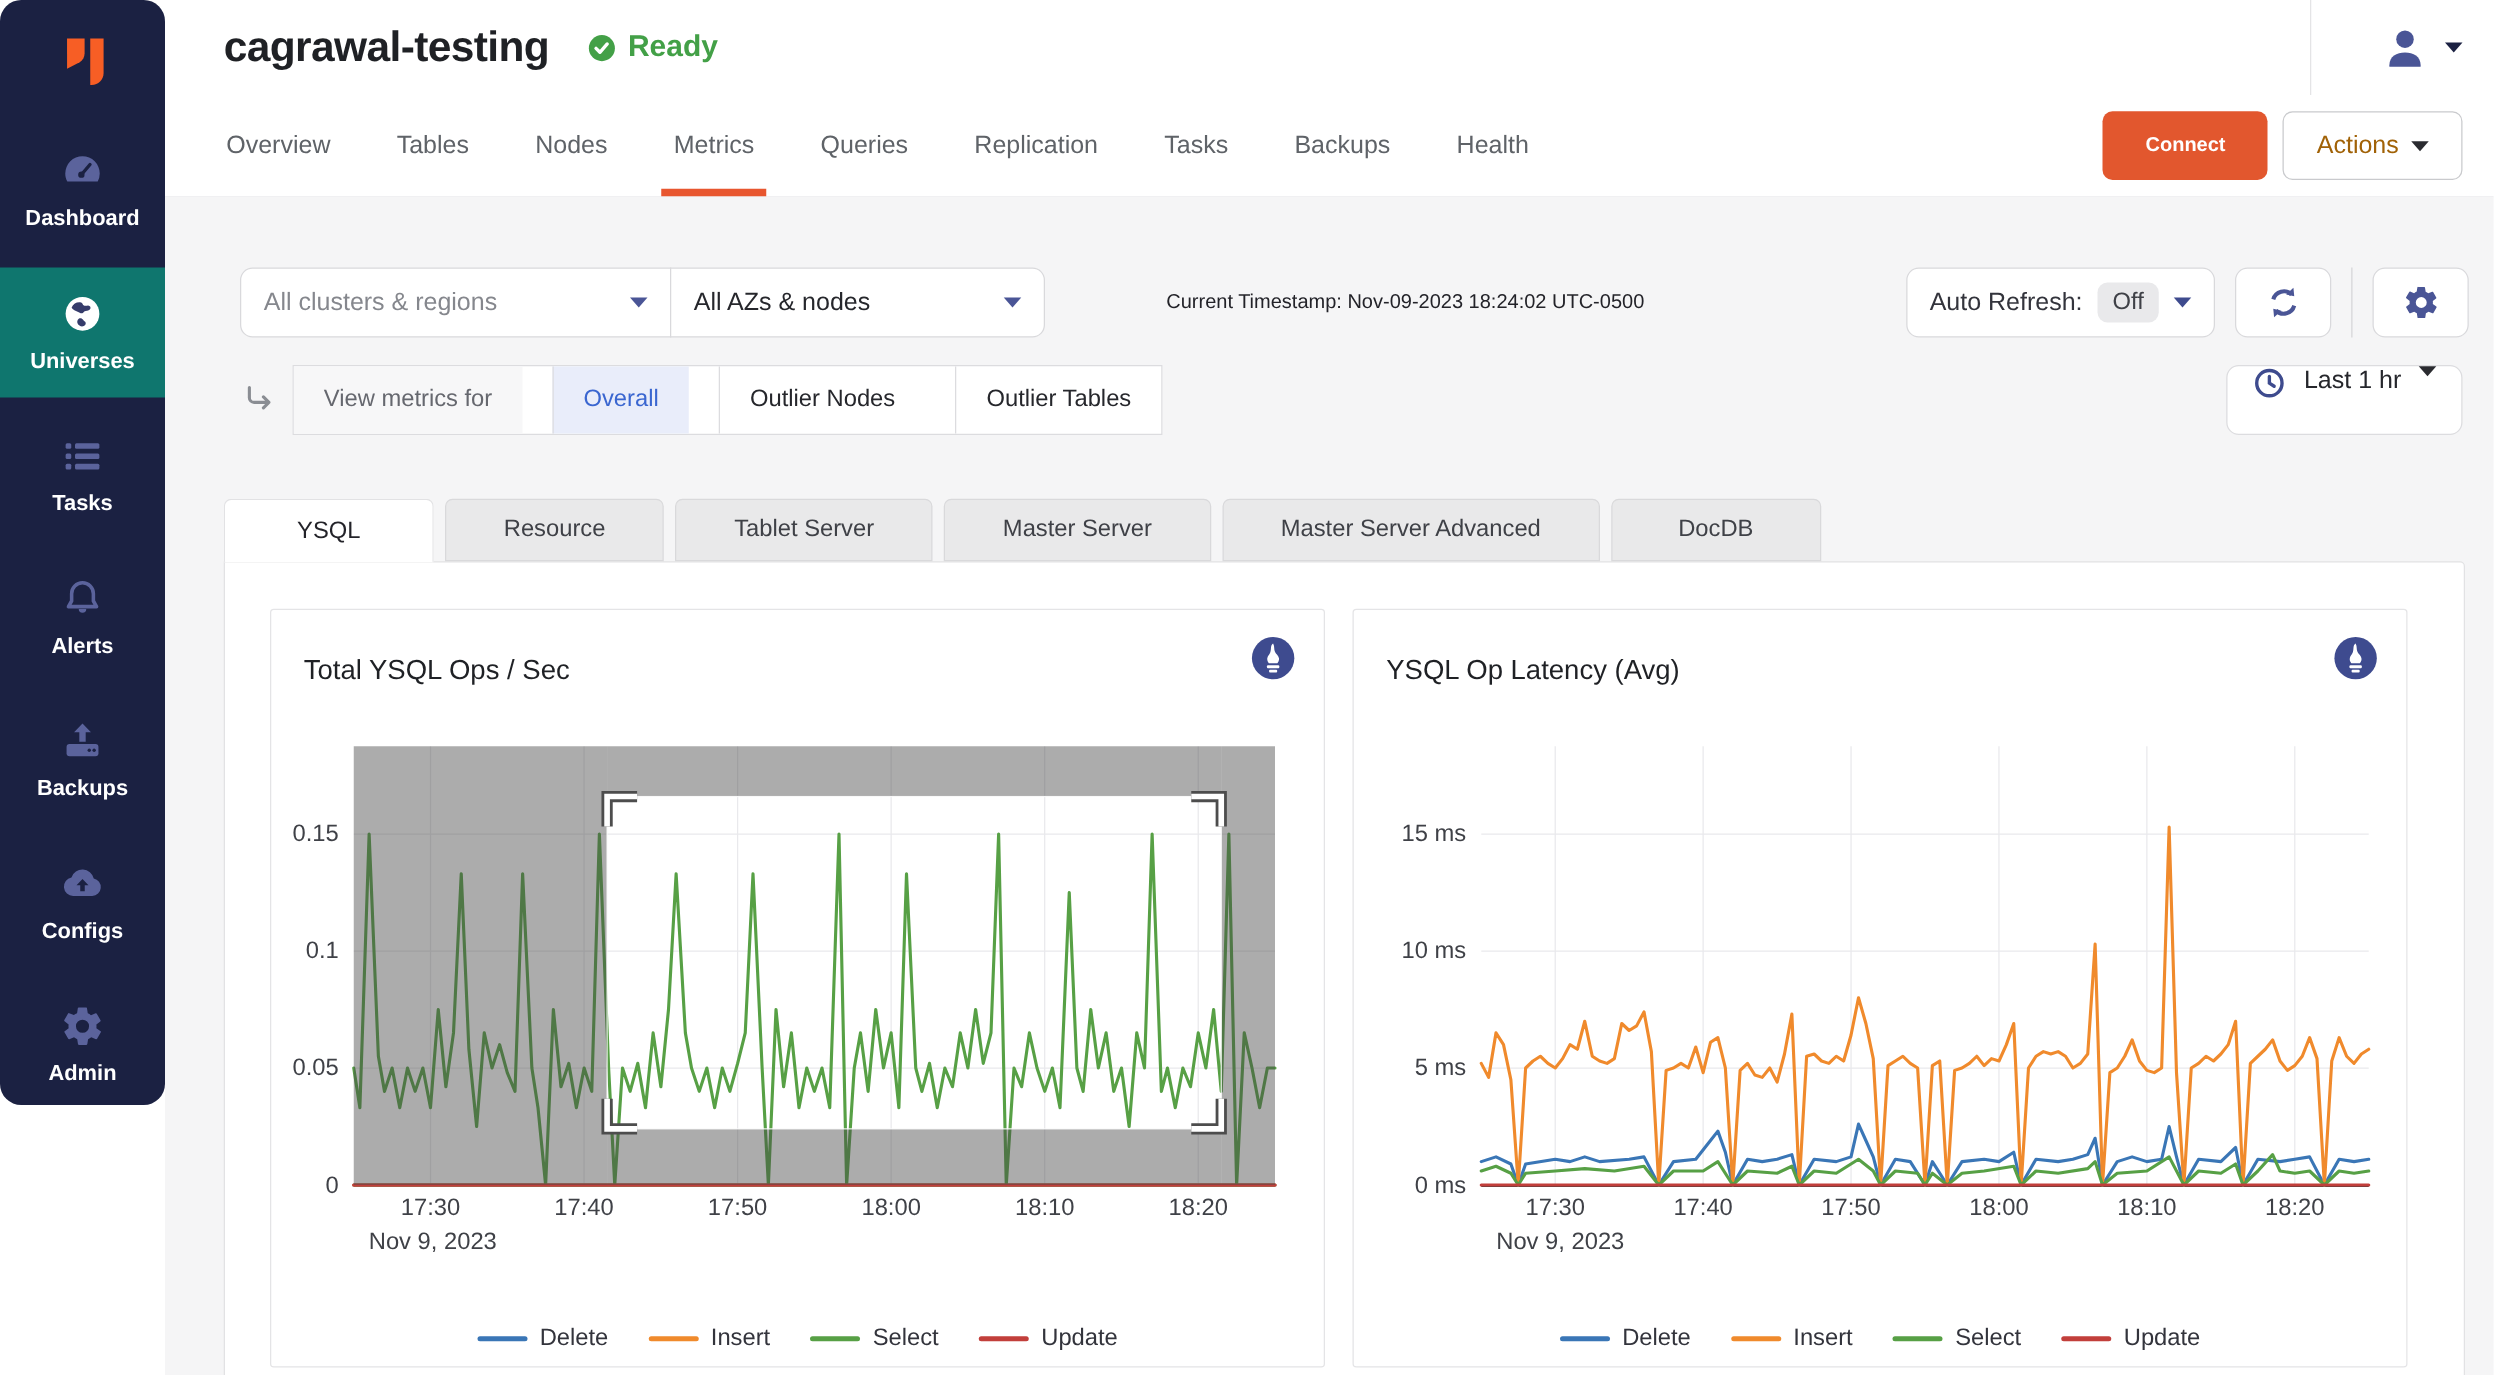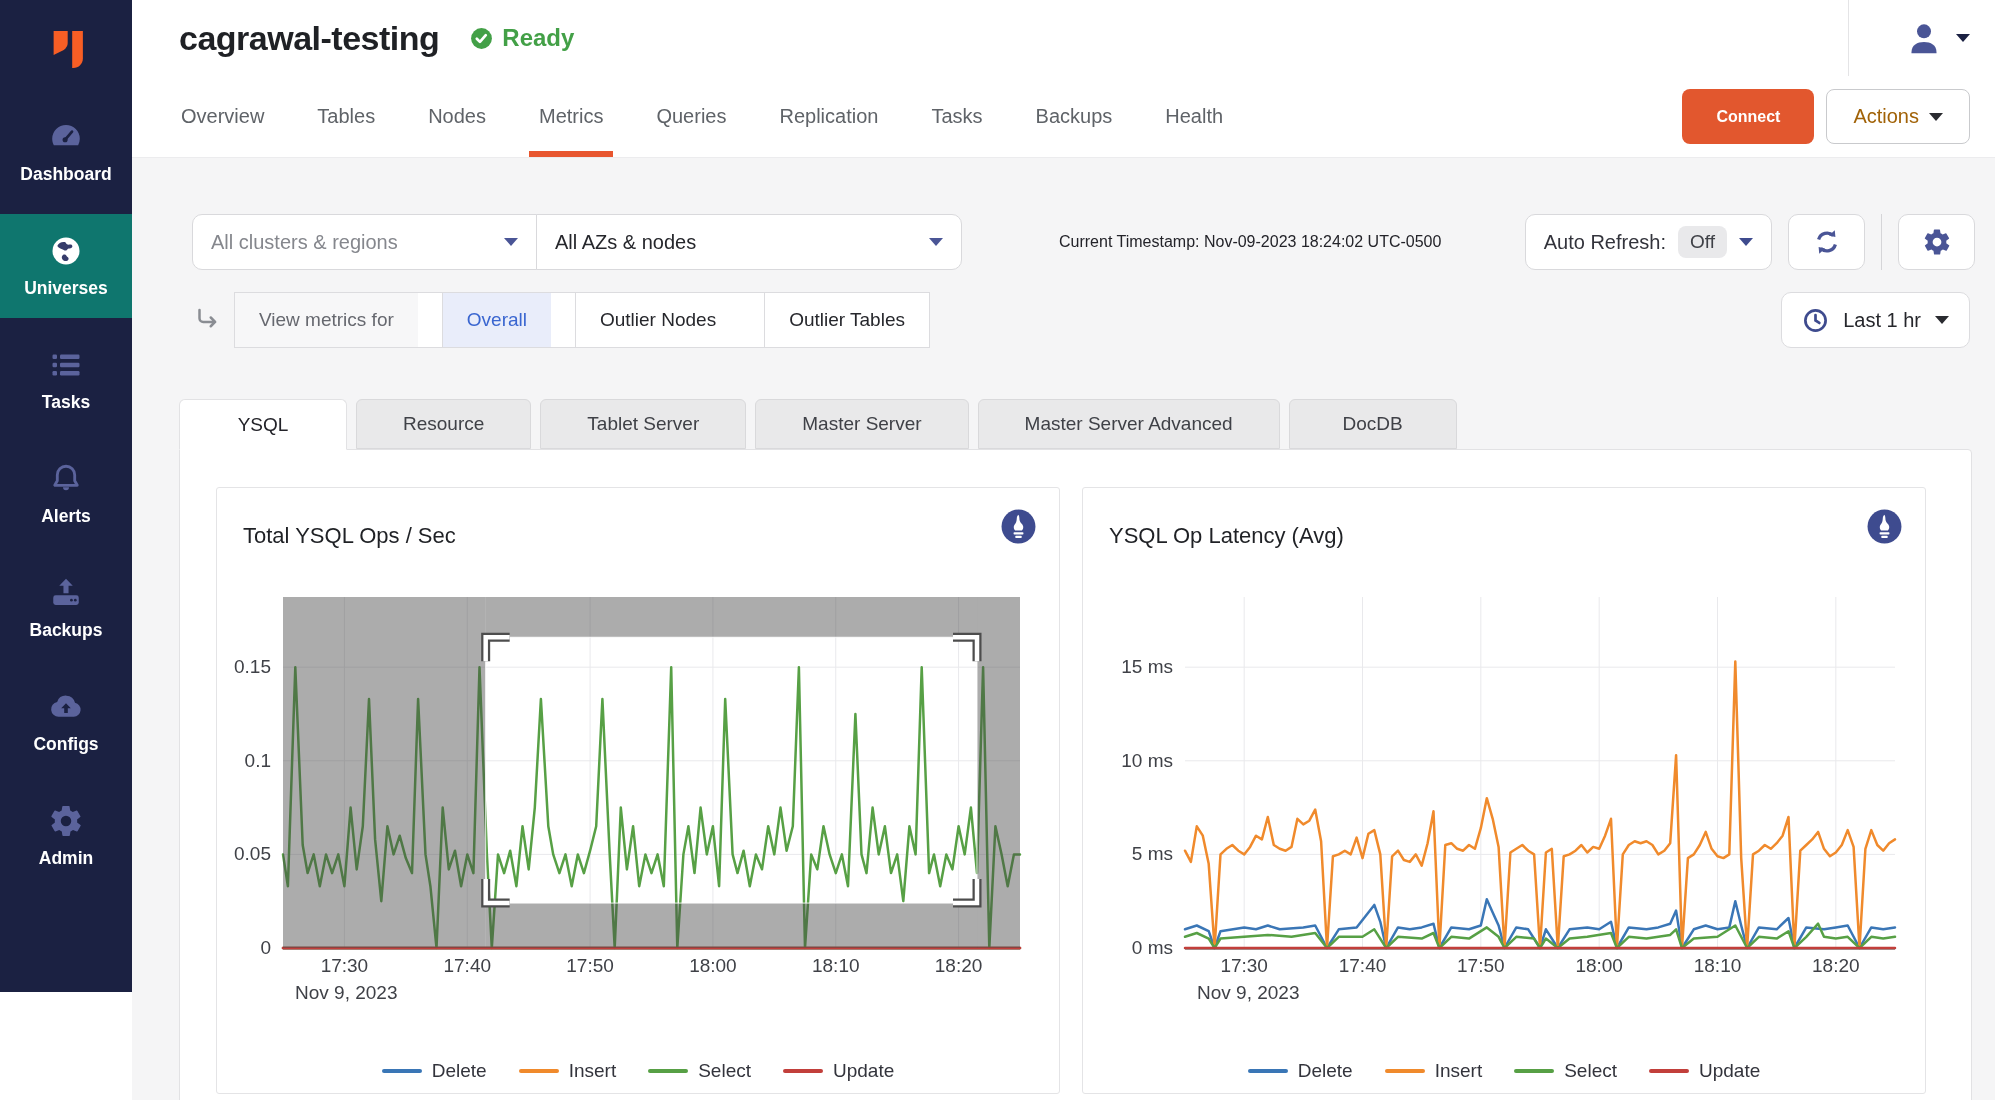--- a/index.html
+++ b/index.html
@@ -1,21 +1,21 @@
 <!DOCTYPE html>
 <html><head>
 <meta charset="utf-8">
 <style>
   * { box-sizing: border-box; margin: 0; padding: 0; }
   html,body { width:1995px; height:1100px; overflow:hidden; background:#fff;
     font-family:"Liberation Sans", sans-serif; }
   .app { display:flex; width:1995px; height:1100px; }
 
   
-  .sidebar { width:132px; height:992px; background:#1B2142; flex:0 0 132px; }
+  .sidebar { width:132px; height:884px; background:#1B2142; flex:0 0 132px;border-radius:17px; }
   .logo-box { height:100px; display:flex; align-items:center; justify-content:center; cursor:pointer; }
   .side-item { height:104px; margin-bottom:10px; display:flex; flex-direction:column;
     align-items:center; justify-content:center; gap:9px; color:#fff; font-size:17.5px;
     font-weight:600; cursor:pointer; }
   .side-item svg { color:#5B639C; }
   .side-item.active { background:#0f766e;align-items:center; }
   .side-item.active svg { color:#fff; }
 
   
   .main { flex:1; display:flex; flex-direction:column; }
@@ -39,41 +39,41 @@
     color:#a16207; font-size:20px; border:1px solid #C9CACD; border-radius:8px; cursor:pointer;
     display:flex; align-items:center; gap:10px; font-family:"Liberation Sans", sans-serif; }
 
   .content { flex:1; background:#F5F5F6; }
 
   
   .filters-row { display:flex; align-items:center; height:56px; margin:56px 20px 0 60px; }
   .dd { height:56px; background:#fff; border:1px solid #D9D9DC; display:flex;
     align-items:center; justify-content:space-between; padding:0 18px; font-size:20px; cursor:pointer; }
   .dd-clusters { width:345px; border-radius:10px 0 0 10px; color:#85878D; }
-  .dd-az { width:426px; margin-left:-1px; border-radius:0 10px 10px 0; color:#26272C; }
+  .dd-az { width:300px; margin-left:-1px; border-radius:0 10px 10px 0; color:#26272C; }
   .caret { width:0; height:0; border-left:7px solid transparent; border-right:7px solid transparent;
     border-top:8px solid #4A5596; }
   .timestamp { margin-left:97px; font-size:16px; color:#232329; font-weight:500; }
   .right-tools { margin-left:auto; display:flex; align-items:center; }
   .auto-refresh { height:56px; background:#fff; border:1px solid #D9D9DC; border-radius:10px;
     display:flex; align-items:center; gap:12px; padding:0 18px; font-size:20px; color:#33343C; cursor:pointer; }
   .off-pill { background:#E9E9EB; border-radius:8px; padding:5px 12px; font-size:19px; color:#3F4147; }
   .icon-btn { width:77px; height:56px; background:#fff; border:1px solid #D9D9DC; border-radius:10px;
     display:flex; align-items:center; justify-content:center; cursor:pointer; margin-left:16px; }
   .vdivider { width:1px; height:56px; background:#D5D5D8; margin-left:16px; }
 
   .second-row { display:flex; align-items:center; height:56px; margin:22px 25px 0 60px; }
   .elbow { margin-right:12px; display:flex; align-items:center; }
   .segmented { display:flex; height:56px; border:1px solid #DCDCDF; border-radius:0;
     overflow:hidden; background:#fff; font-size:19px;gap:24px; }
   .seg { display:flex; align-items:center; padding:0 24px; border-left:1px solid #DCDCDF; cursor:pointer; color:#26272C; }
   .seg:first-child { border-left:none; background:#F7F7F8; color:#66686F; cursor:default; }
   .seg.on { background:#E9EDFA; color:#3A66D0; font-weight:500; }
   .time-range { margin-left:auto; height:56px; background:#fff; border:1px solid #DCDCDF;
-    border-radius:10px; display:flex; align-items:center; gap:14px; padding:0 20px;
+    border-radius:10px; display:flex; gap:14px; padding:0 20px;
     font-size:20px; color:#26272C; cursor:pointer; }
 
   
   .metric-tabs { display:flex; gap:9px; height:50px; margin:51px 0 0 47px; position:relative; z-index:2; }
   .mtab { display:flex; align-items:center; justify-content:center; padding:0 46px;
     background:#E9E9EA; border:1px solid #D9D9DB; border-radius:6px 6px 0 0; font-size:19px;
     color:#3F4147; cursor:pointer; min-width:168px; }
   .mtab.active { background:#fff; border-color:#E2E2E4; border-bottom:1px solid #fff;
     margin-bottom:-1px; color:#232329; }
   .panel { margin-left:47px; width:1793px; height:670px; background:#fff;

